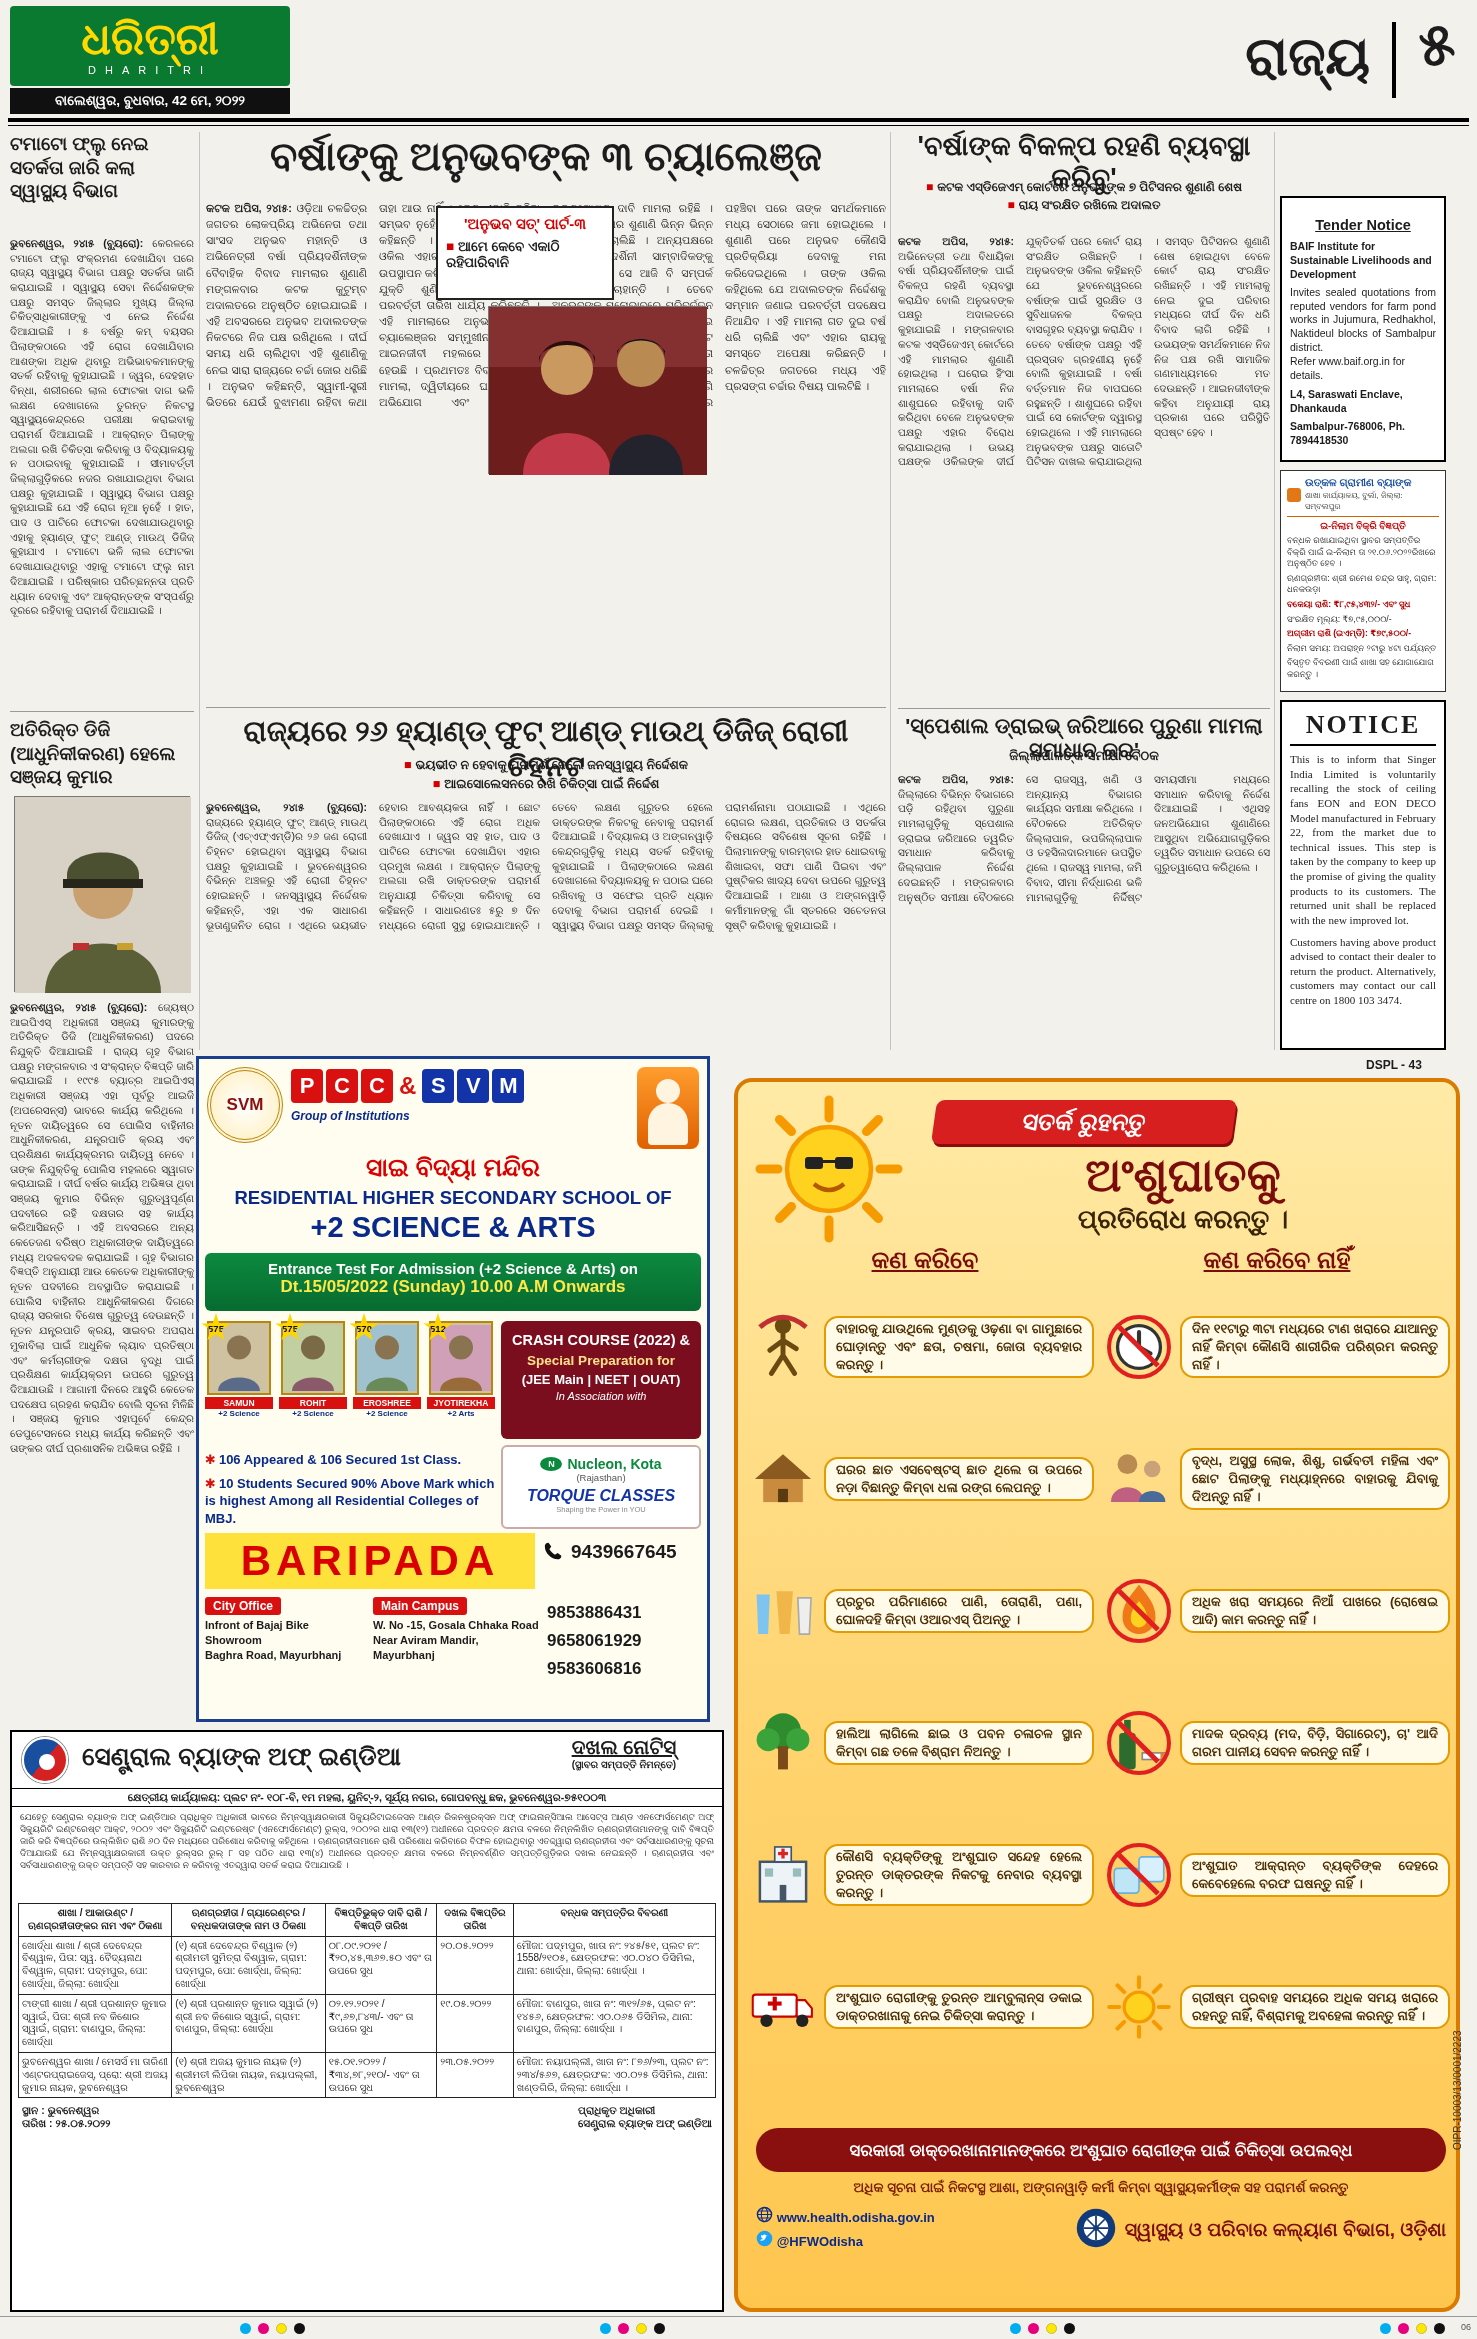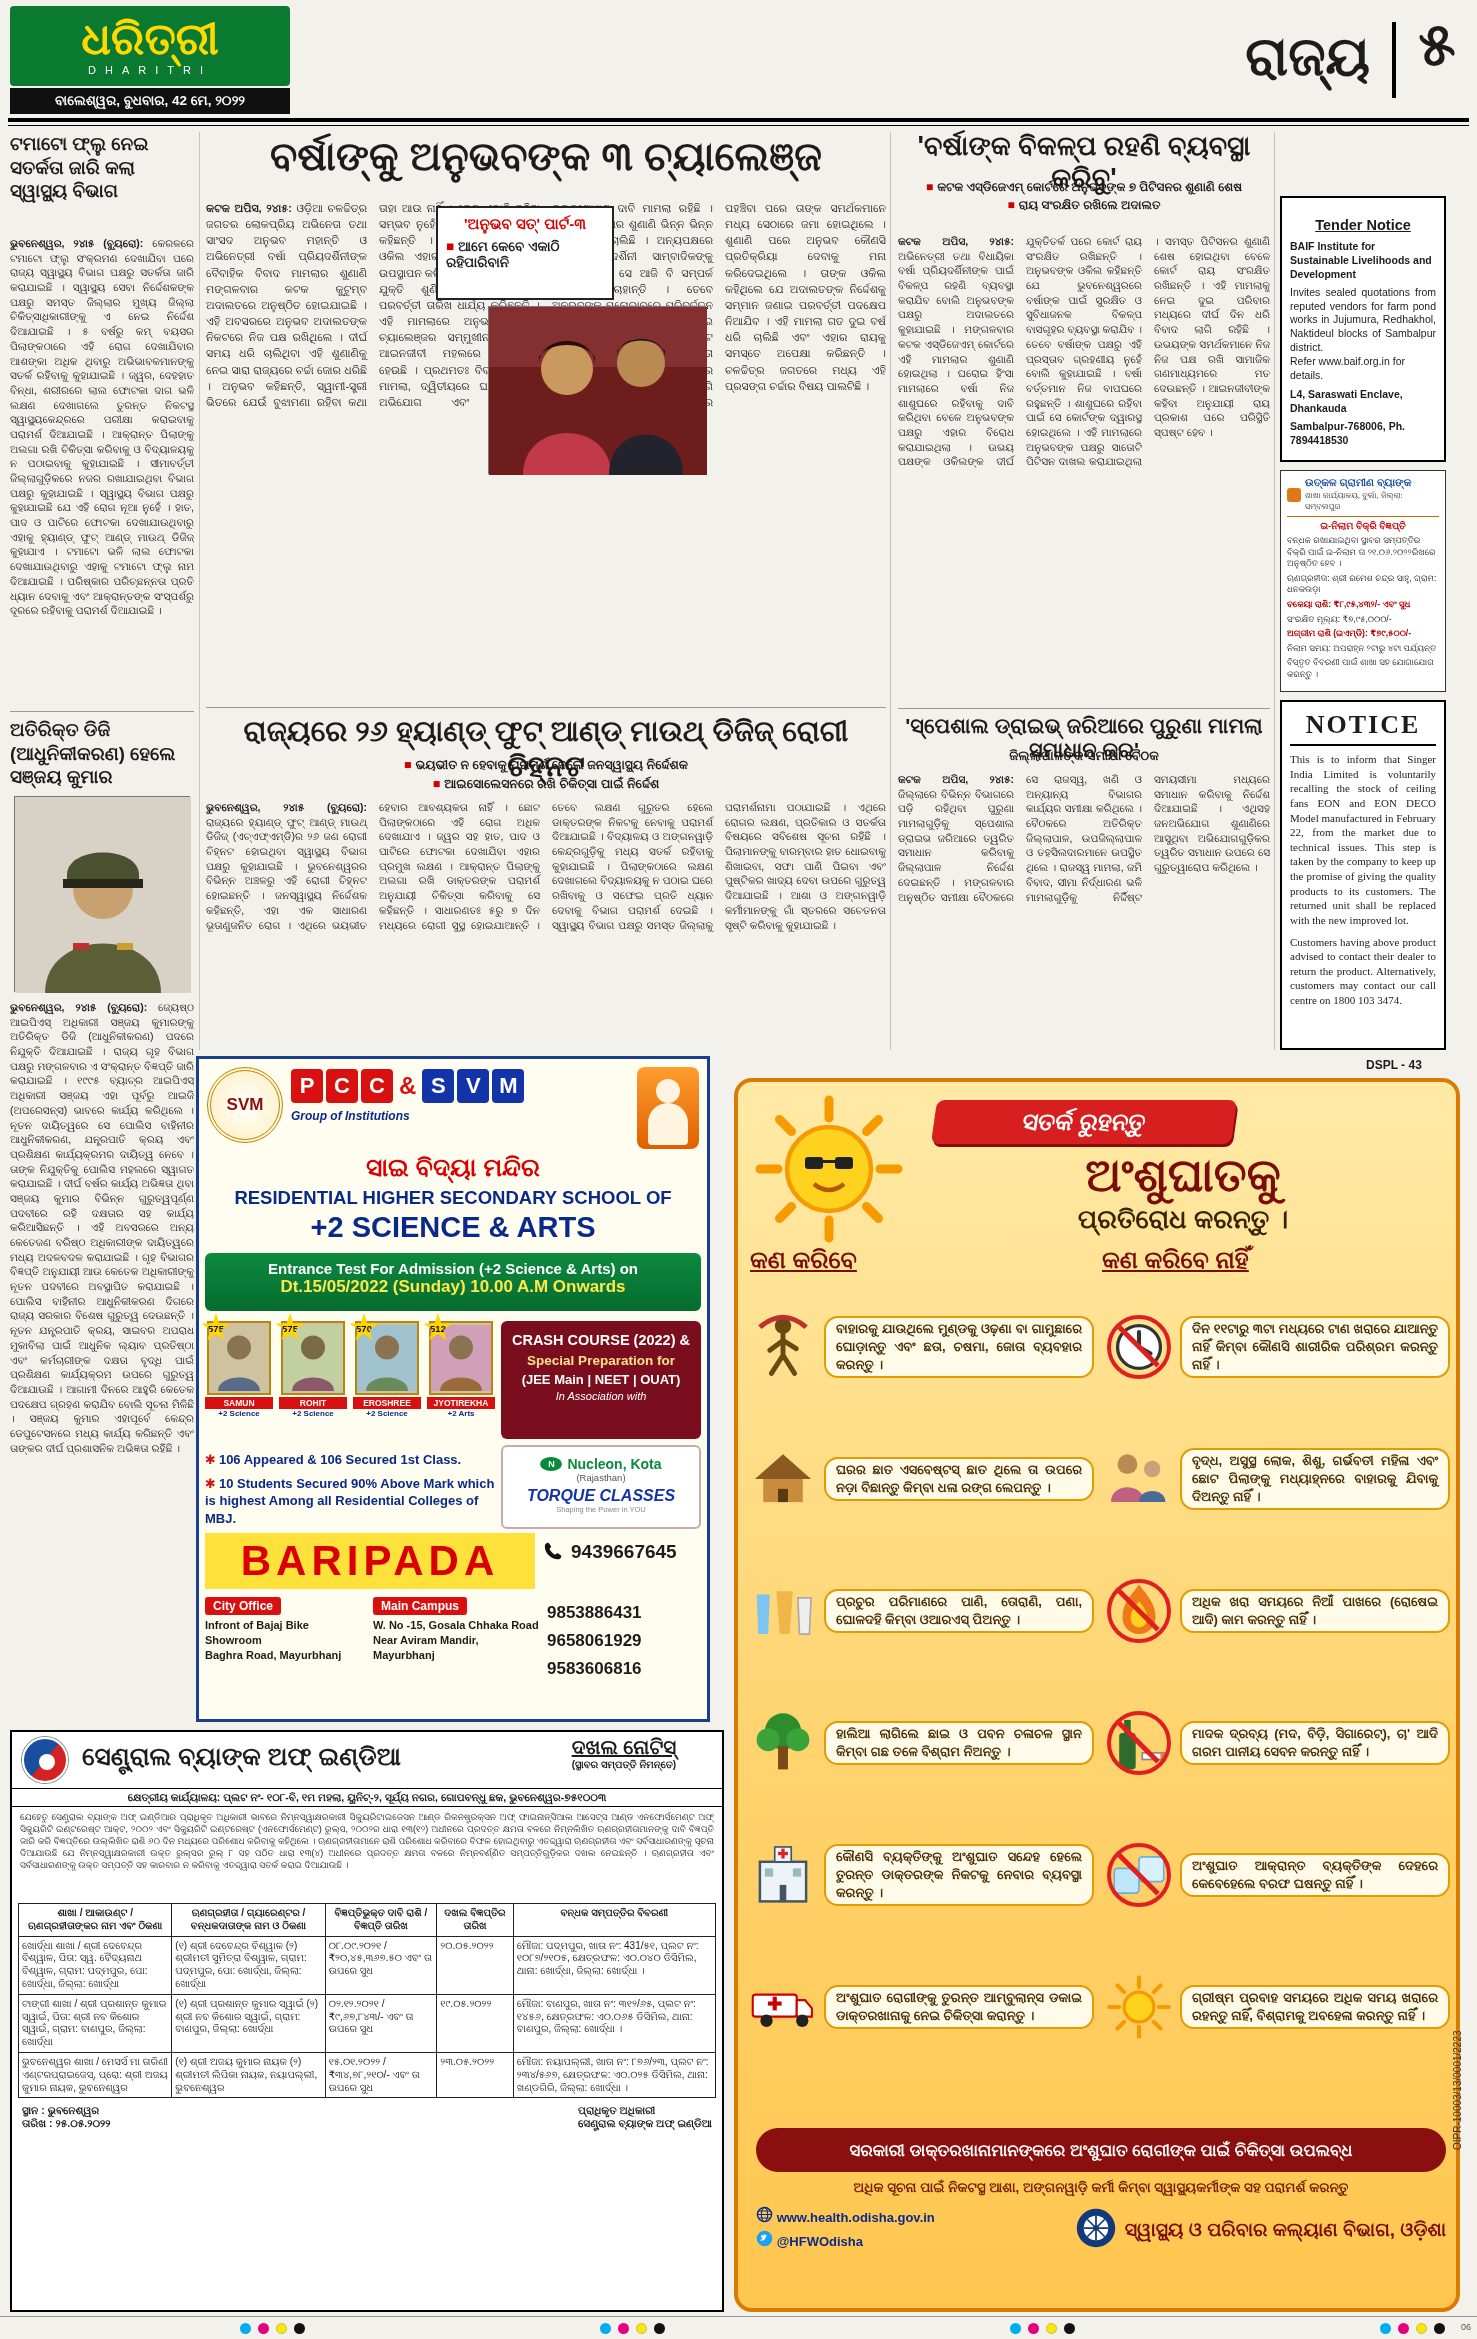--- a/index.html
+++ b/index.html
@@ -93,21 +93,21 @@
   .office{font-size:11px;font-weight:bold;line-height:1.35}
   .office .tab{display:inline-block;background:#d81010;color:#fff;padding:1px 8px;border-radius:3px;font-size:12px;margin-bottom:3px}
   .phone-list{left:348px;top:540px;font-weight:bold;font-size:17px;line-height:1.65}
   
   .heat{left:734px;top:1078px;width:726px;height:1234px;border:4px solid #d97b00;border-radius:18px;background:linear-gradient(#ffeaa6,#ffd36e 55%,#ffc64f);overflow:hidden}
   .dspl{left:1366px;top:1058px;font-size:12px;font-weight:bold}
   .hs-sun{left:16px;top:12px;width:150px;height:150px}
   .hs-ribbon{left:196px;top:18px;width:300px;height:44px;background:#d81f1f;transform:skewX(-8deg);border-radius:8px;display:flex;align-items:center;justify-content:center;color:#fff;font-weight:bold;font-size:24px;box-shadow:2px 3px 0 #8a0c0c}
   .hs-title{left:180px;top:66px;width:530px;text-align:center;color:#7a0c0c;font-weight:bold;font-size:46px}
   .hs-sub{left:180px;top:122px;width:530px;text-align:center;color:#3a2408;font-weight:bold;font-size:26px}
-  .hs-colhead{top:164px;width:350px;color:#7a0c0c;font-weight:bold;font-size:24px;text-decoration:underline}
+  .hs-colhead{top:164px;width:350px;text-align:center;color:#7a0c0c;font-weight:bold;font-size:24px;text-decoration:underline}
   .hs-cards{left:12px;top:204px;width:700px;display:grid;grid-template-columns:1fr 1fr;gap:10px 12px}
   .hs-card{display:flex;align-items:center;gap:8px;min-height:122px}
   .cicon{position:relative;width:66px;height:66px;flex:0 0 66px}
   .cicon svg{width:100%;height:100%}
   .ban::before{content:"";position:absolute;inset:1px;border:4px solid #e02020;border-radius:50%}
   .ban::after{content:"";position:absolute;left:8%;top:46%;width:84%;height:5px;background:#e02020;transform:rotate(45deg)}
   .hs-text{background:#fffbe8;border:2px solid #e39b00;border-radius:14px;padding:2px 10px;font-size:13px;font-weight:bold;color:#4a2c00;line-height:1.4;text-align:justify;flex:1}
   .hs-band{left:18px;top:1046px;width:690px;height:44px;background:#8a0f0f;border-radius:22px;display:flex;align-items:center;justify-content:center;color:#fff;font-weight:bold;font-size:16.5px}
   .hs-note{left:18px;top:1098px;width:690px;text-align:center;color:#7a2000;font-weight:bold;font-size:13.5px}
   .hs-footer{left:18px;top:1124px;width:690px;display:flex;align-items:center;justify-content:space-between}
@@ -610,21 +610,21 @@
         <th style="width:11%">ଦଖଲ ବିଜ୍ଞପ୍ତିର ତାରିଖ</th>
         <th style="width:29%">ବନ୍ଧକ ସମ୍ପତ୍ତିର ବିବରଣୀ</th>
       </tr>
     </thead>
     <tbody>
       <tr>
         <td>ଖୋର୍ଦ୍ଧା ଶାଖା / ଶ୍ରୀ ଦେବେନ୍ଦ୍ର ବିଶ୍ୱାଳ, ପିତା: ସ୍ୱ. ବୈଦ୍ୟନାଥ ବିଶ୍ୱାଳ, ଗ୍ରାମ: ପଦ୍ମପୁର, ପୋ: ଖୋର୍ଦ୍ଧା, ଜିଲ୍ଲା: ଖୋର୍ଦ୍ଧା</td>
         <td>(୧) ଶ୍ରୀ ଦେବେନ୍ଦ୍ର ବିଶ୍ୱାଳ (୨) ଶ୍ରୀମତୀ ସୁମିତ୍ରା ବିଶ୍ୱାଳ, ଗ୍ରାମ: ପଦ୍ମପୁର, ପୋ: ଖୋର୍ଦ୍ଧା, ଜିଲ୍ଲା: ଖୋର୍ଦ୍ଧା</td>
         <td>୦୮.୦୯.୨୦୨୧ / ₹୨୦,୪୫,୩୬୭.୫୦ ଏବଂ ତା ଉପରେ ସୁଧ</td>
         <td>୨୦.୦୫.୨୦୨୨</td>
-        <td>ମୌଜା: ପଦ୍ମପୁର, ଖାତା ନଂ: 431/୫୧, ପ୍ଲଟ ନଂ: ୧୦୮୭/୨୧୦୫, କ୍ଷେତ୍ରଫଳ: ଏ୦.୦୪୦ ଡିସିମିଲ, ଥାନା: ଖୋର୍ଦ୍ଧା, ଜିଲ୍ଲା: ଖୋର୍ଦ୍ଧା ।</td>
+        <td>ମୌଜା: ପଦ୍ମପୁର, ଖାତା ନଂ: ୨୪୫/୫୧, ପ୍ଲଟ ନଂ: 1558/୨୧୦୫, କ୍ଷେତ୍ରଫଳ: ଏ୦.୦୪୦ ଡିସିମିଲ, ଥାନା: ଖୋର୍ଦ୍ଧା, ଜିଲ୍ଲା: ଖୋର୍ଦ୍ଧା ।</td>
       </tr>
       <tr>
         <td>ଟାଙ୍ଗୀ ଶାଖା / ଶ୍ରୀ ପ୍ରଶାନ୍ତ କୁମାର ସ୍ୱାଇଁ, ପିତା: ଶ୍ରୀ ନବ କିଶୋର ସ୍ୱାଇଁ, ଗ୍ରାମ: ବାଣପୁର, ଜିଲ୍ଲା: ଖୋର୍ଦ୍ଧା</td>
         <td>(୧) ଶ୍ରୀ ପ୍ରଶାନ୍ତ କୁମାର ସ୍ୱାଇଁ (୨) ଶ୍ରୀ ନବ କିଶୋର ସ୍ୱାଇଁ, ଗ୍ରାମ: ବାଣପୁର, ଜିଲ୍ଲା: ଖୋର୍ଦ୍ଧା</td>
         <td>୦୨.୧୨.୨୦୨୧ / ₹୯,୬୭,୮୪୩/- ଏବଂ ତା ଉପରେ ସୁଧ</td>
         <td>୧୯.୦୫.୨୦୨୨</td>
         <td>ମୌଜା: ବାଣପୁର, ଖାତା ନଂ: ୩୧୨/୬୫, ପ୍ଲଟ ନଂ: ୧୪୫୬, କ୍ଷେତ୍ରଫଳ: ଏ୦.୦୬୫ ଡିସିମିଲ, ଥାନା: ବାଣପୁର, ଜିଲ୍ଲା: ଖୋର୍ଦ୍ଧା ।</td>
       </tr>
       <tr>
         <td>ଭୁବନେଶ୍ୱର ଶାଖା / ମେସର୍ସ ମା ତାରିଣୀ ଏଣ୍ଟରପ୍ରାଇଜେସ୍, ପ୍ରୋ: ଶ୍ରୀ ଅଜୟ କୁମାର ନାୟକ, ଭୁବନେଶ୍ୱର</td>

